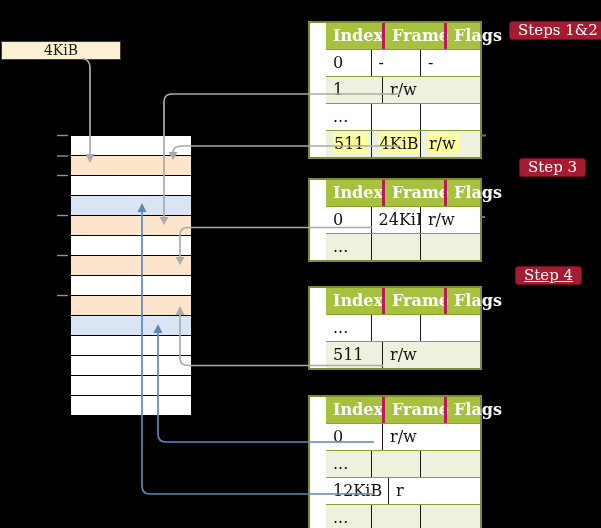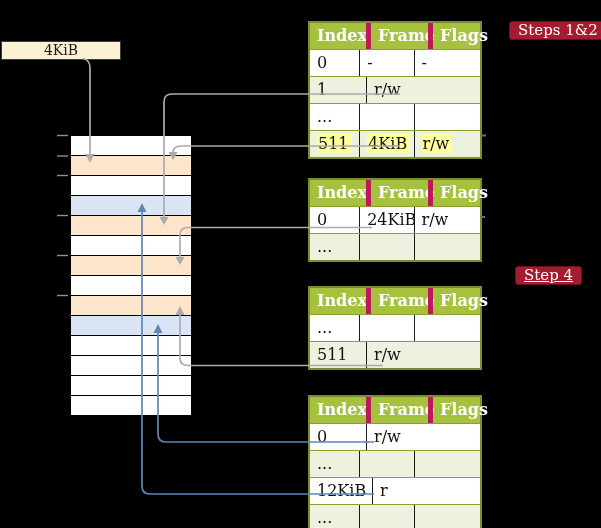--- a/index.html
+++ b/index.html
@@ -32,27 +32,27 @@
   .mrow{height:20px;border-bottom:1px solid #000;box-sizing:border-box;}
   .mrow:last-child{border-bottom:none;height:19px;}
   .mrow.white{background:var(--row-white);}
   .mrow.peach{background:var(--peach);}
   .mrow.blue{background:var(--row-blue);}
   
   .ptable{
     position:absolute;left:308px;width:170px;
     border:2px solid var(--tbl-border);background:#fff;
   }
-  .thead,.trow{display:flex;}
+  .thead,.trow{display:flex;margin-left:16px;}
   .thead{background:var(--head-green);height:26px;}
   .th{
     box-sizing:border-box;color:#fff;font-weight:bold;font-size:16px;
     line-height:26px;padding-left:7px;
   }
-  .th + .th{border-left:5px solid #be185d;text-align:center;}
+  .th + .th{border-left:3px solid #be185d;text-align:center;}
   .trow{height:26px;background:var(--row-white);border-top:1px solid var(--tbl-grid);}
   .trow.shade{background:var(--row-shade);}
   .td{
     box-sizing:border-box;color:#111;font-size:16px;line-height:25px;
     padding-left:7px;overflow:hidden;white-space:nowrap;
   }
   .td + .td{border-left:1px solid #1a1a1a;}
   .c-index{width:56px;}
   .c-frame{width:62px;}
   .c-flags{width:76px;}
@@ -73,20 +73,21 @@
 </head>
 <body>
 
 <div id="canvas">
 
   <div class="framebox">
     <span>4KiB</span>
   </div>
 
   <div class="steplabel" id="lbl-steps12">Steps 1&amp;2</div>
+  <div class="steplabel" id="lbl-step3">Step 3</div>
   <div class="steplabel" id="lbl-step4">Step 4</div>
 
   <div class="memcol">
       <div class="mrow white"></div>
       <div class="mrow peach"></div>
       <div class="mrow white"></div>
       <div class="mrow blue"></div>
       <div class="mrow peach"></div>
       <div class="mrow white"></div>
       <div class="mrow peach"></div>

